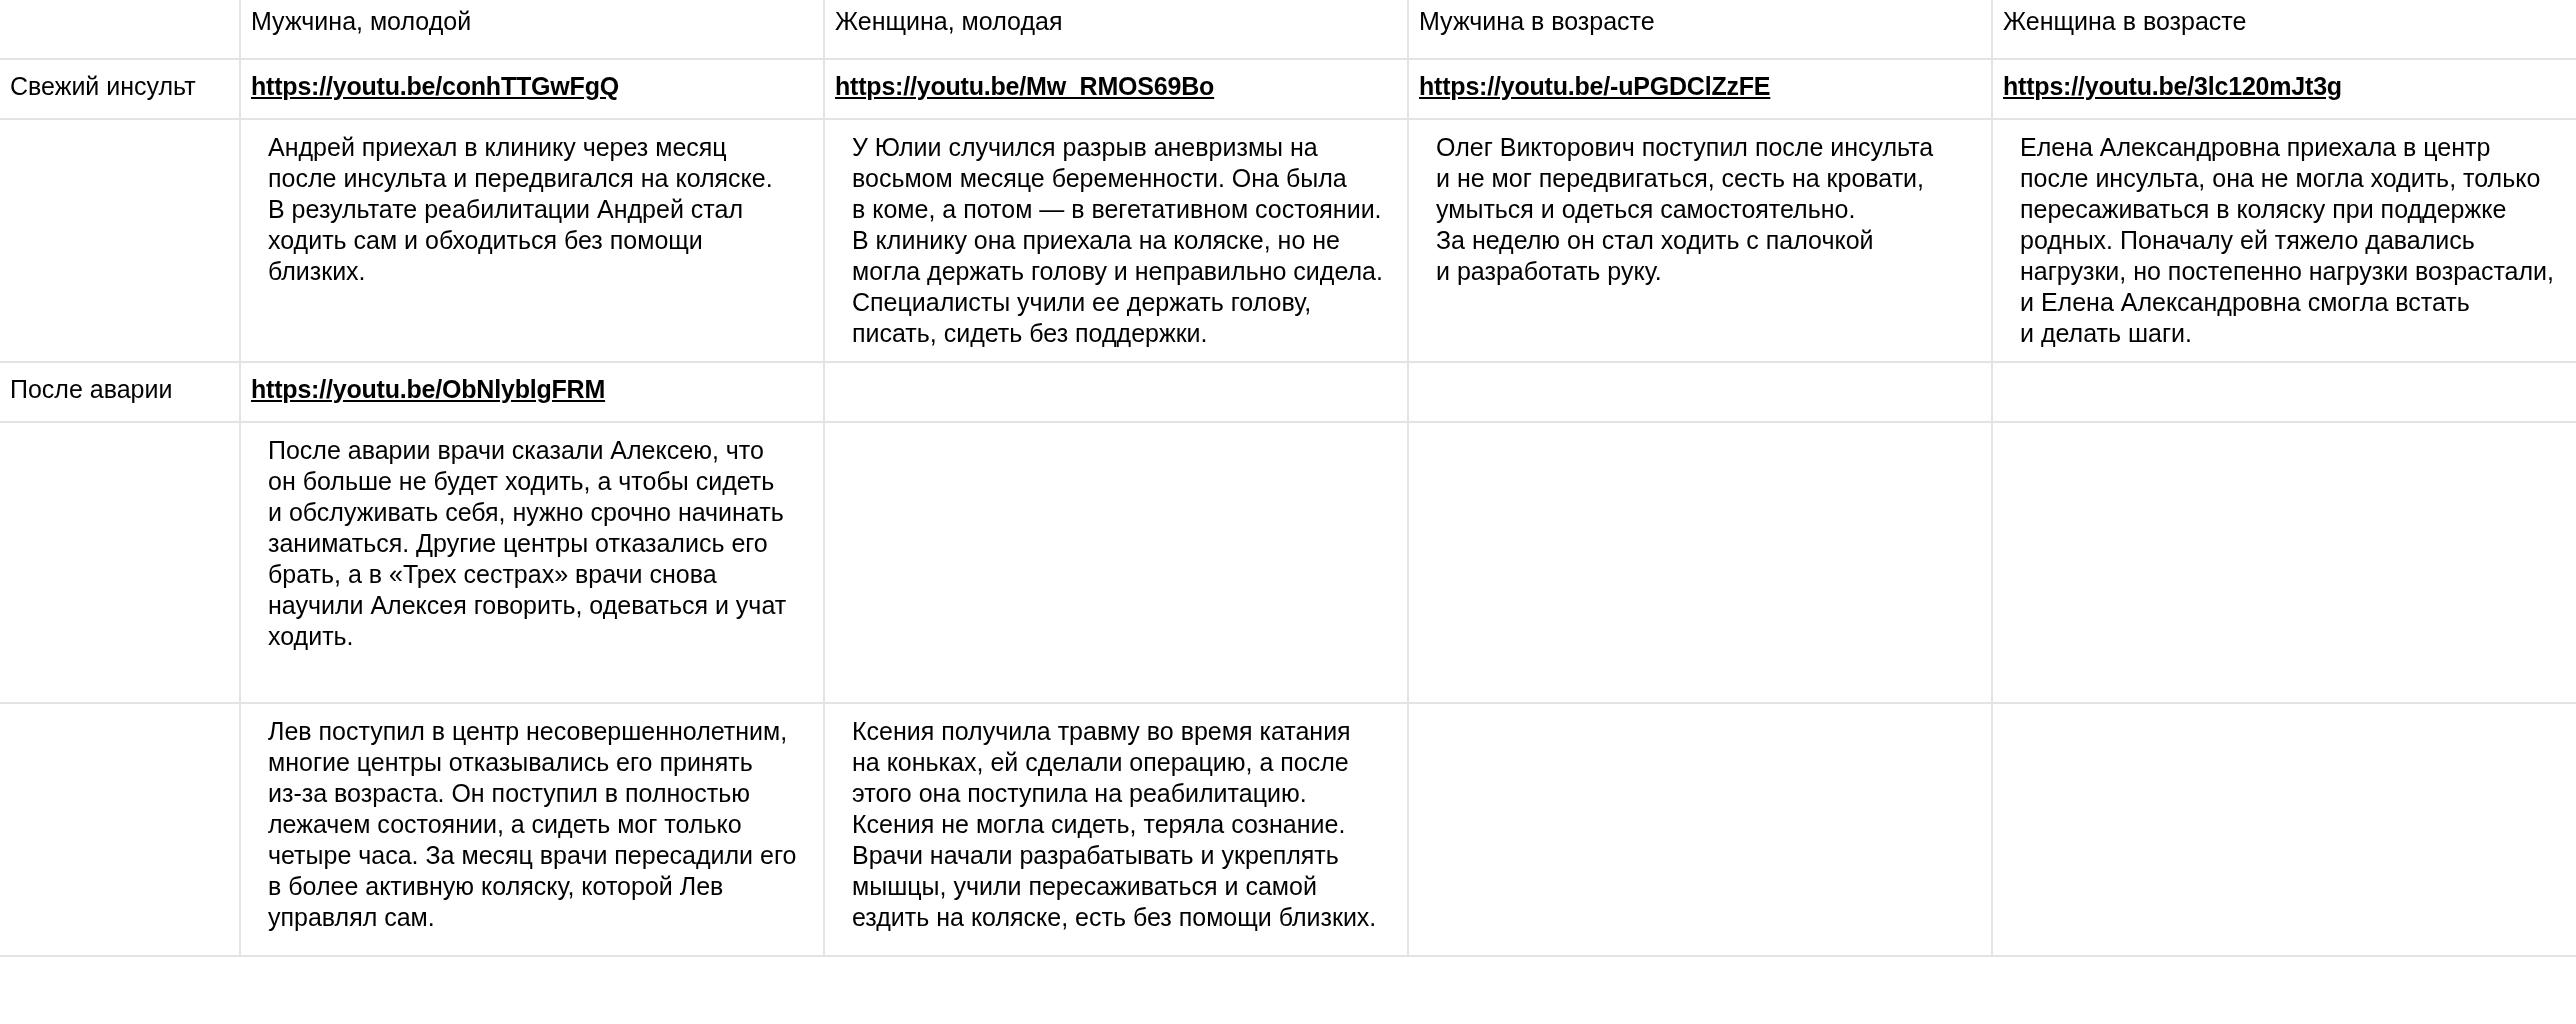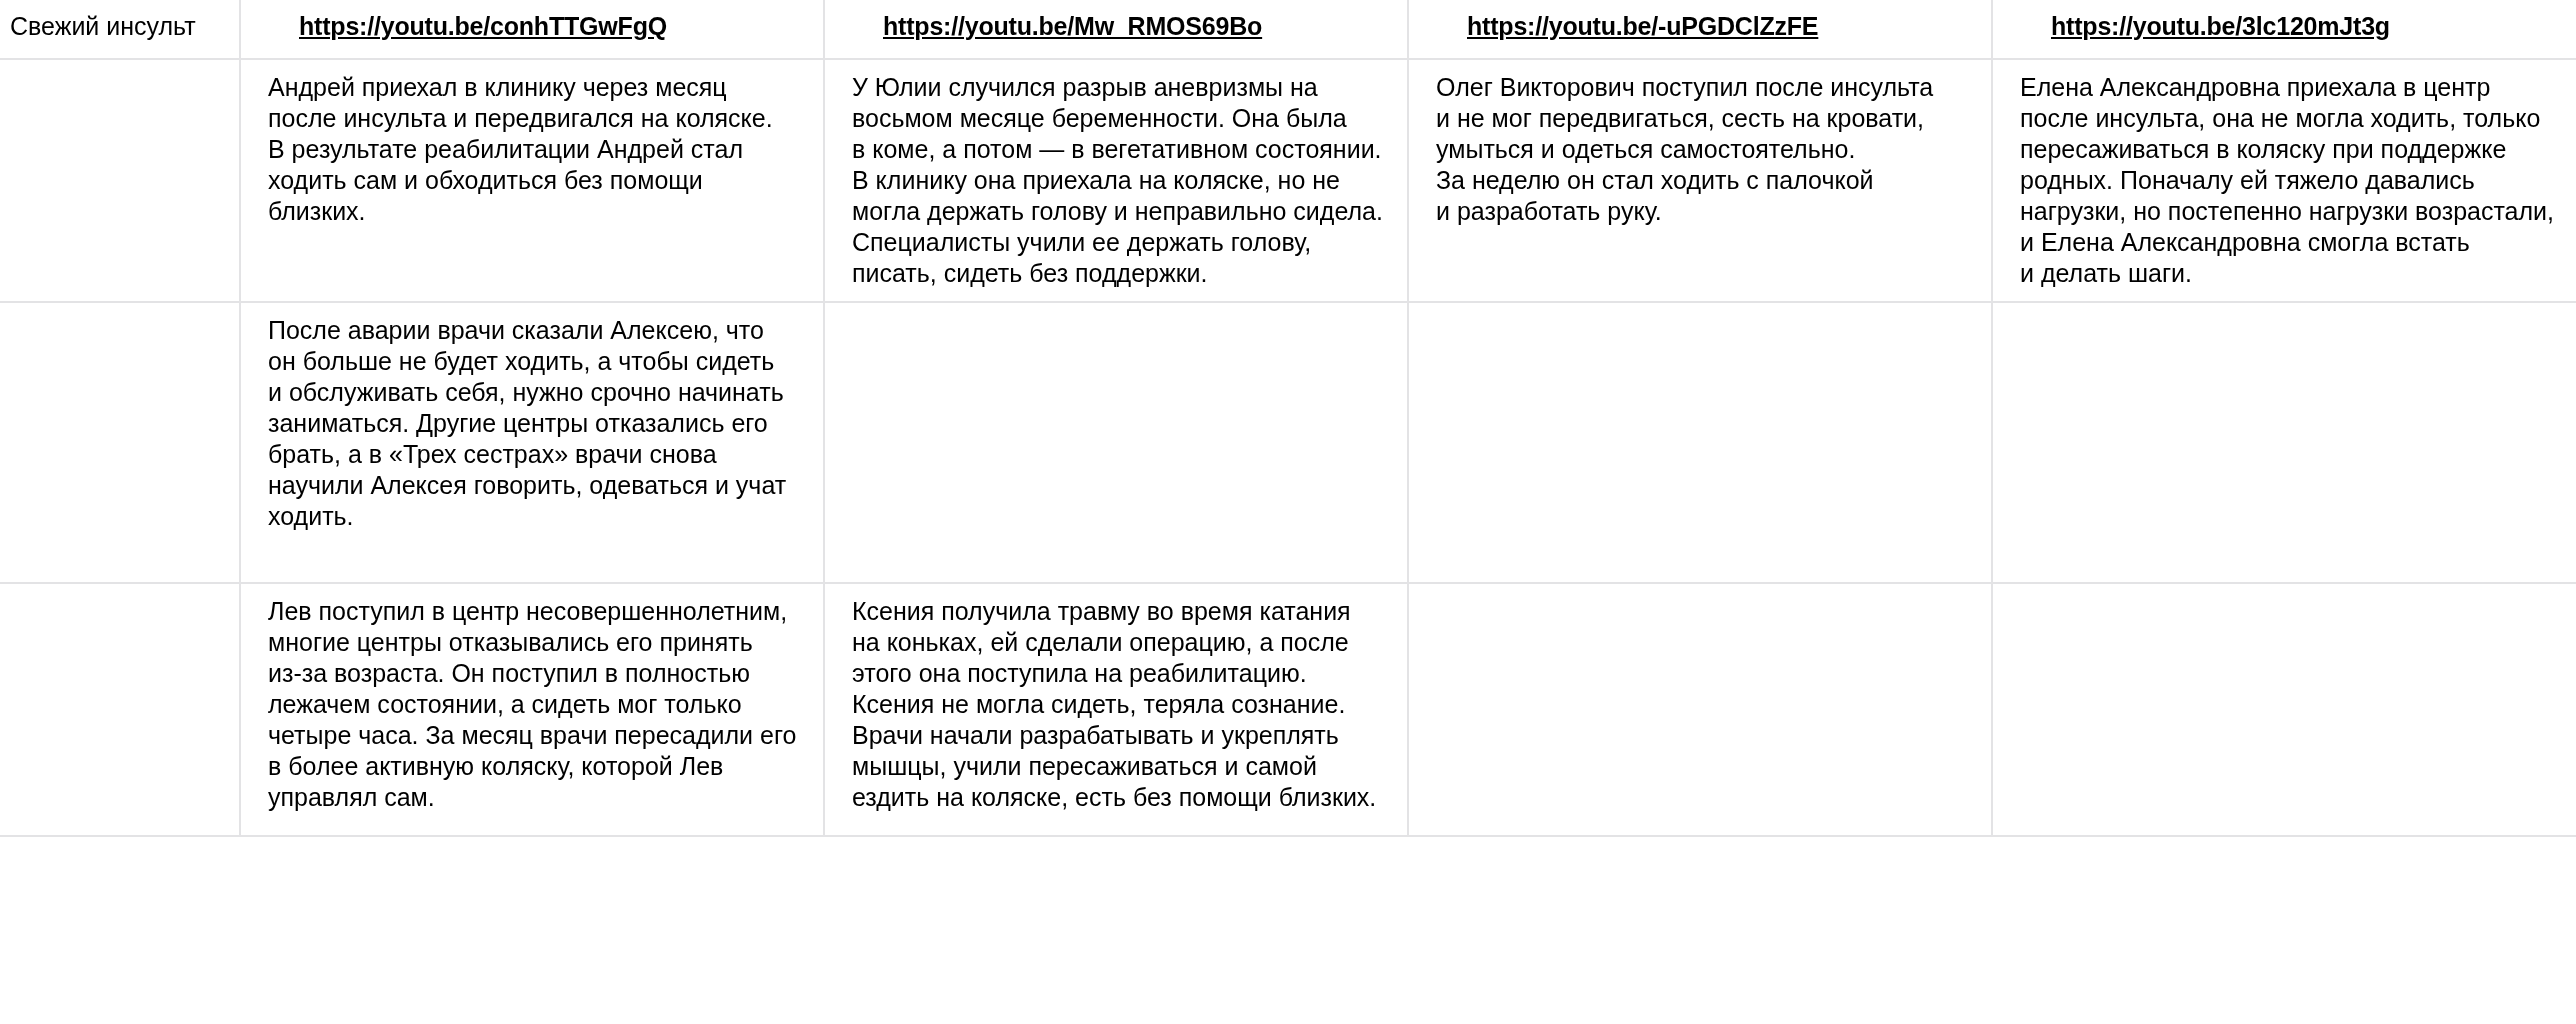--- a/index.html
+++ b/index.html
@@ -82,21 +82,20 @@
   }
   .link-cell a,
   .link-cell .url {
     color: #000000;
     font-weight: bold;
     text-decoration: underline;
     text-underline-offset: 2px;
     letter-spacing: -0.2px;
     white-space: nowrap;
     cursor: pointer;
-    margin-left: 48px;
   }
   .link-cell .url.empty {
     display: inline-block;
     height: 30px;
   }
 
   
   .story-cell {
     padding: 12px 12px 12px 27px;
     font-size: 25px;
@@ -123,20 +122,37 @@
   <table class="grid">
     <colgroup>
       <col class="c0">
         <col class="c1">
         <col class="c2">
         <col class="c3">
         <col class="c4">
     </colgroup>
     <tbody>
 
+      <tr class="header-row">
+        <td class="rowlabel">
+          <div class="header-cell empty"></div>
+        </td>
+        <td>
+          <div class="header-cell">Мужчина, молодой</div>
+        </td>
+        <td>
+          <div class="header-cell">Женщина, молодая</div>
+        </td>
+        <td>
+          <div class="header-cell">Мужчина в возрасте</div>
+        </td>
+        <td class="lastcol">
+          <div class="header-cell">Женщина в возрасте</div>
+        </td>
+      </tr>
 
       <tr class="link-row">
         <td class="rowlabel">
           <div class="rowlabel-cell">Свежий инсульт</div>
         </td>
         <td>
           <div class="link-cell"><span class="url">https://youtu.be/conhTTGwFgQ</span></div>
         </td>
         <td>
           <div class="link-cell"><span class="url">https://youtu.be/Mw_RMOS69Bo</span></div>
@@ -180,20 +196,37 @@
           <div class="story-cell">Елена Александровна приехала в центр
 после инсульта, она не могла ходить, только
 пересаживаться в коляску при поддержке
 родных. Поначалу ей тяжело давались
 нагрузки, но постепенно нагрузки возрастали,
 и Елена Александровна смогла встать
 и делать шаги.</div>
         </td>
       </tr>
 
+      <tr class="link-row">
+        <td class="rowlabel">
+          <div class="rowlabel-cell">После аварии</div>
+        </td>
+        <td>
+          <div class="link-cell"><span class="url">https://youtu.be/ObNlyblgFRM</span></div>
+        </td>
+        <td>
+          <div class="link-cell"><span class="url empty"></span></div>
+        </td>
+        <td>
+          <div class="link-cell"><span class="url empty"></span></div>
+        </td>
+        <td class="lastcol">
+          <div class="link-cell"><span class="url empty"></span></div>
+        </td>
+      </tr>
 
       <tr class="story-row-2">
         <td class="firstcol-blank">
           <span class="blank"></span>
         </td>
         <td>
           <div class="story-cell">После аварии врачи сказали Алексею, что
 он больше не будет ходить, а чтобы сидеть
 и обслуживать себя, нужно срочно начинать
 заниматься. Другие центры отказались его

